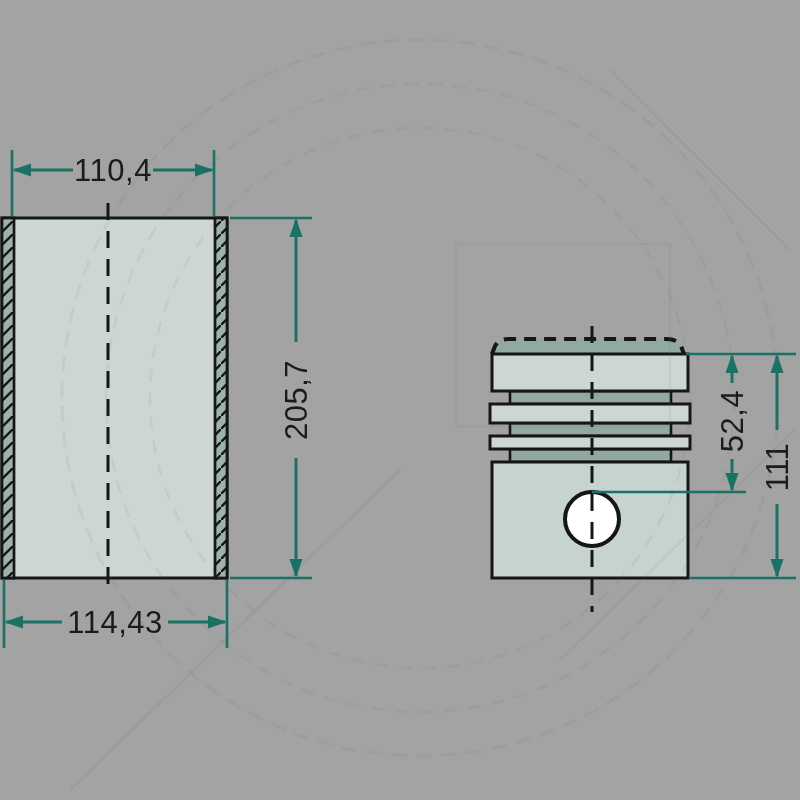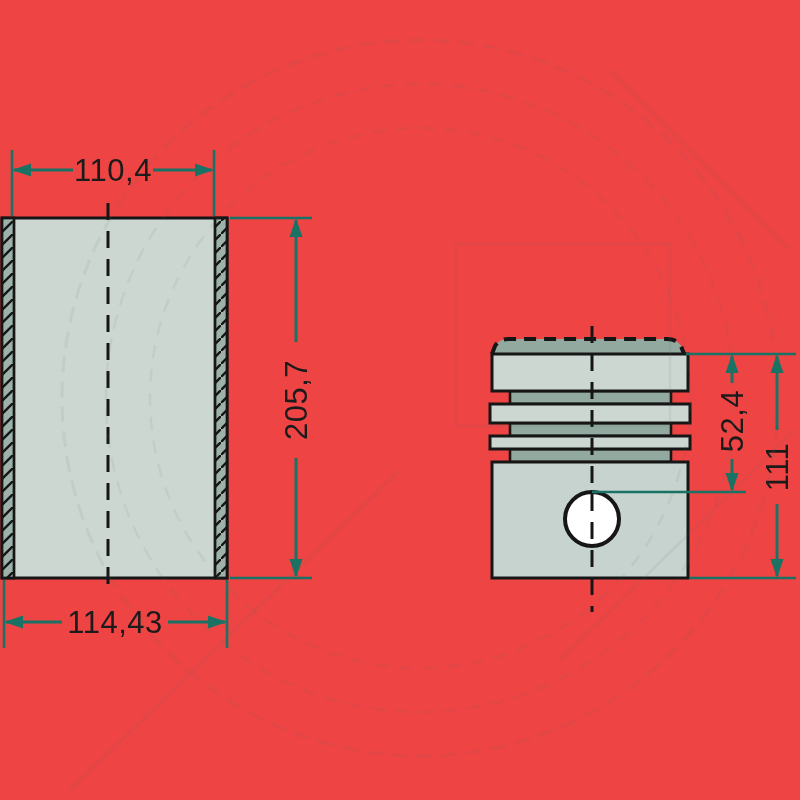--- a/index.html
+++ b/index.html
@@ -1,16 +1,16 @@
 <!DOCTYPE html>
 <html><head>
 <meta charset="utf-8">
 <style>
   html,body{margin:0;padding:0;background:#ffffff;}
-  .page{position:relative;width:800px;height:800px;background:#ef4444;overflow:hidden;
+  .page{position:relative;width:800px;height:800px;background:#a3a3a3;overflow:hidden;
         font-family:"Liberation Sans", sans-serif;}
   svg{display:block;}
   text.dim{font-family:"Liberation Sans", sans-serif;font-size:31px;fill:#1b1b1b;letter-spacing:0.5px;}
 </style>
 </head>
 <body>
 
 <div class="page">
 <svg width="800" height="800" viewBox="0 0 800 800" xmlns="http://www.w3.org/2000/svg">
 

